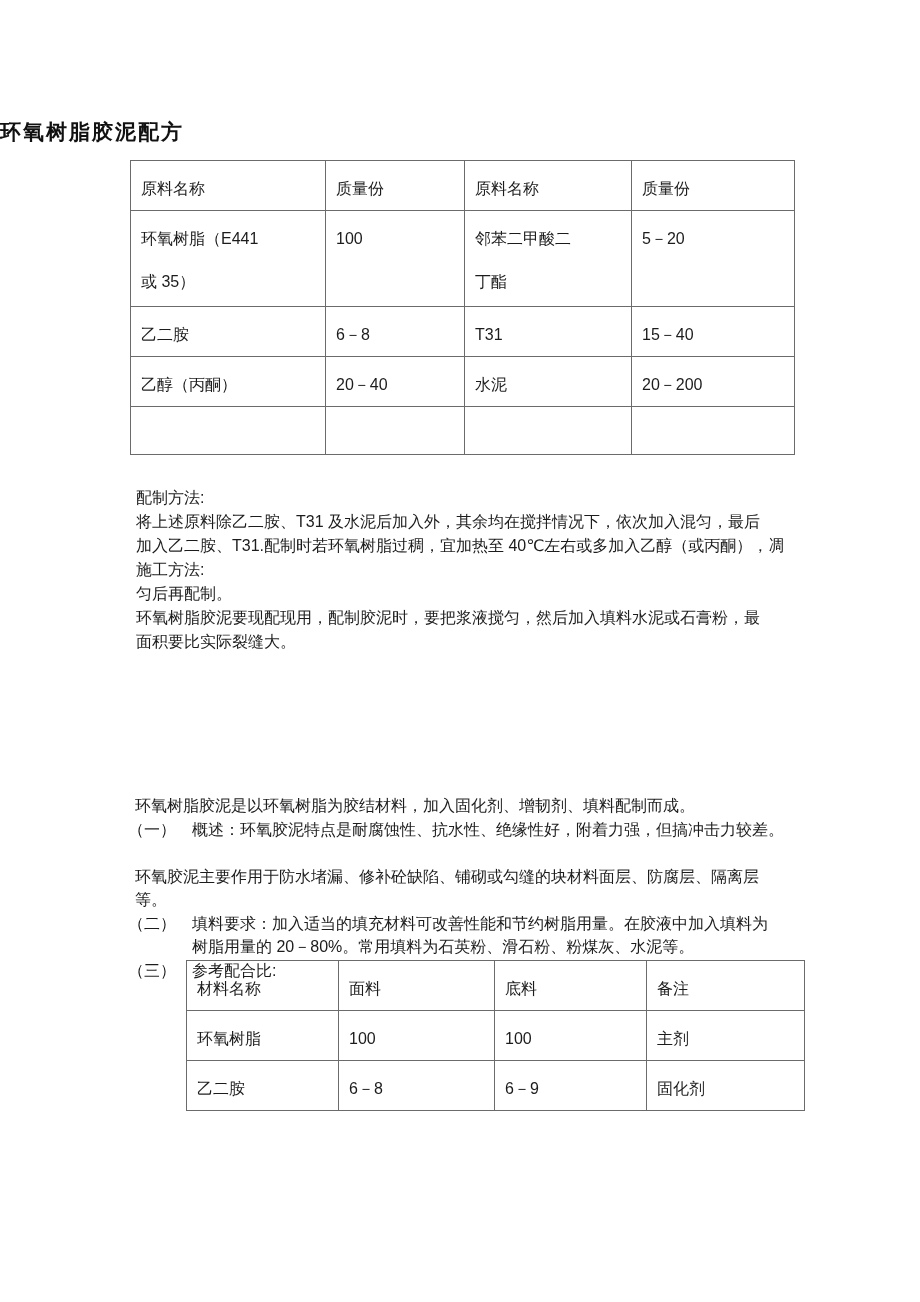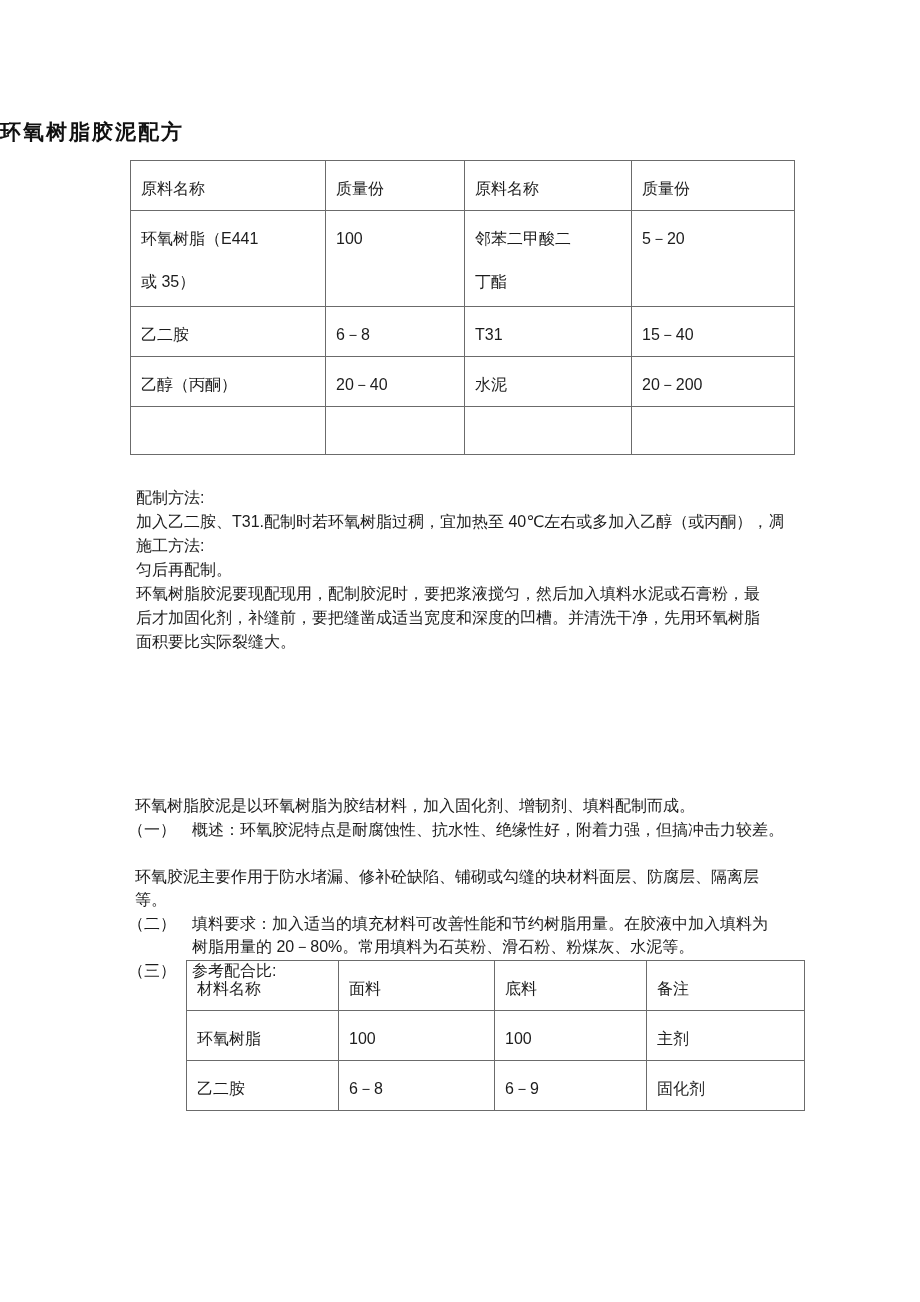--- a/index.html
+++ b/index.html
@@ -108,25 +108,25 @@
       <td></td>
       <td></td>
       <td></td>
       <td></td>
     </tr>
   </tbody>
     </table>
 
   <div class="block block1">
     <div class="line">配制方法:</div>
+    <div class="line">将上述原料除乙二胺、T31 及水泥后加入外，其余均在搅拌情况下，依次加入混匀，最后</div>
     <div class="line">加入乙二胺、T31.配制时若环氧树脂过稠，宜加热至 40℃左右或多加入乙醇（或丙酮），凋</div>
     <div class="line">施工方法:</div>
     <div class="line">匀后再配制。</div>
     <div class="line">环氧树脂胶泥要现配现用，配制胶泥时，要把浆液搅匀，然后加入填料水泥或石膏粉，最</div>
-    <div class="line">后才加固化剂，补缝前，要把缝凿成适当宽度和深度的凹槽。并清洗干净，先用环氧树脂</div>
     <div class="line">面积要比实际裂缝大。</div>
   </div>
 
   <div class="block block2">
     <div class="line ind-body">环氧树脂胶泥是以环氧树脂为胶结材料，加入固化剂、增韧剂、填料配制而成。</div>
     <div class="line">（一）　概述：环氧胶泥特点是耐腐蚀性、抗水性、绝缘性好，附着力强，但搞冲击力较差。</div>
     <div class="line"></div>
     <div class="line ind-body">环氧胶泥主要作用于防水堵漏、修补砼缺陷、铺砌或勾缝的块材料面层、防腐层、隔离层</div>
     <div class="line ind-body">等。</div>
     <div class="line">（二）　填料要求：加入适当的填充材料可改善性能和节约树脂用量。在胶液中加入填料为</div>

